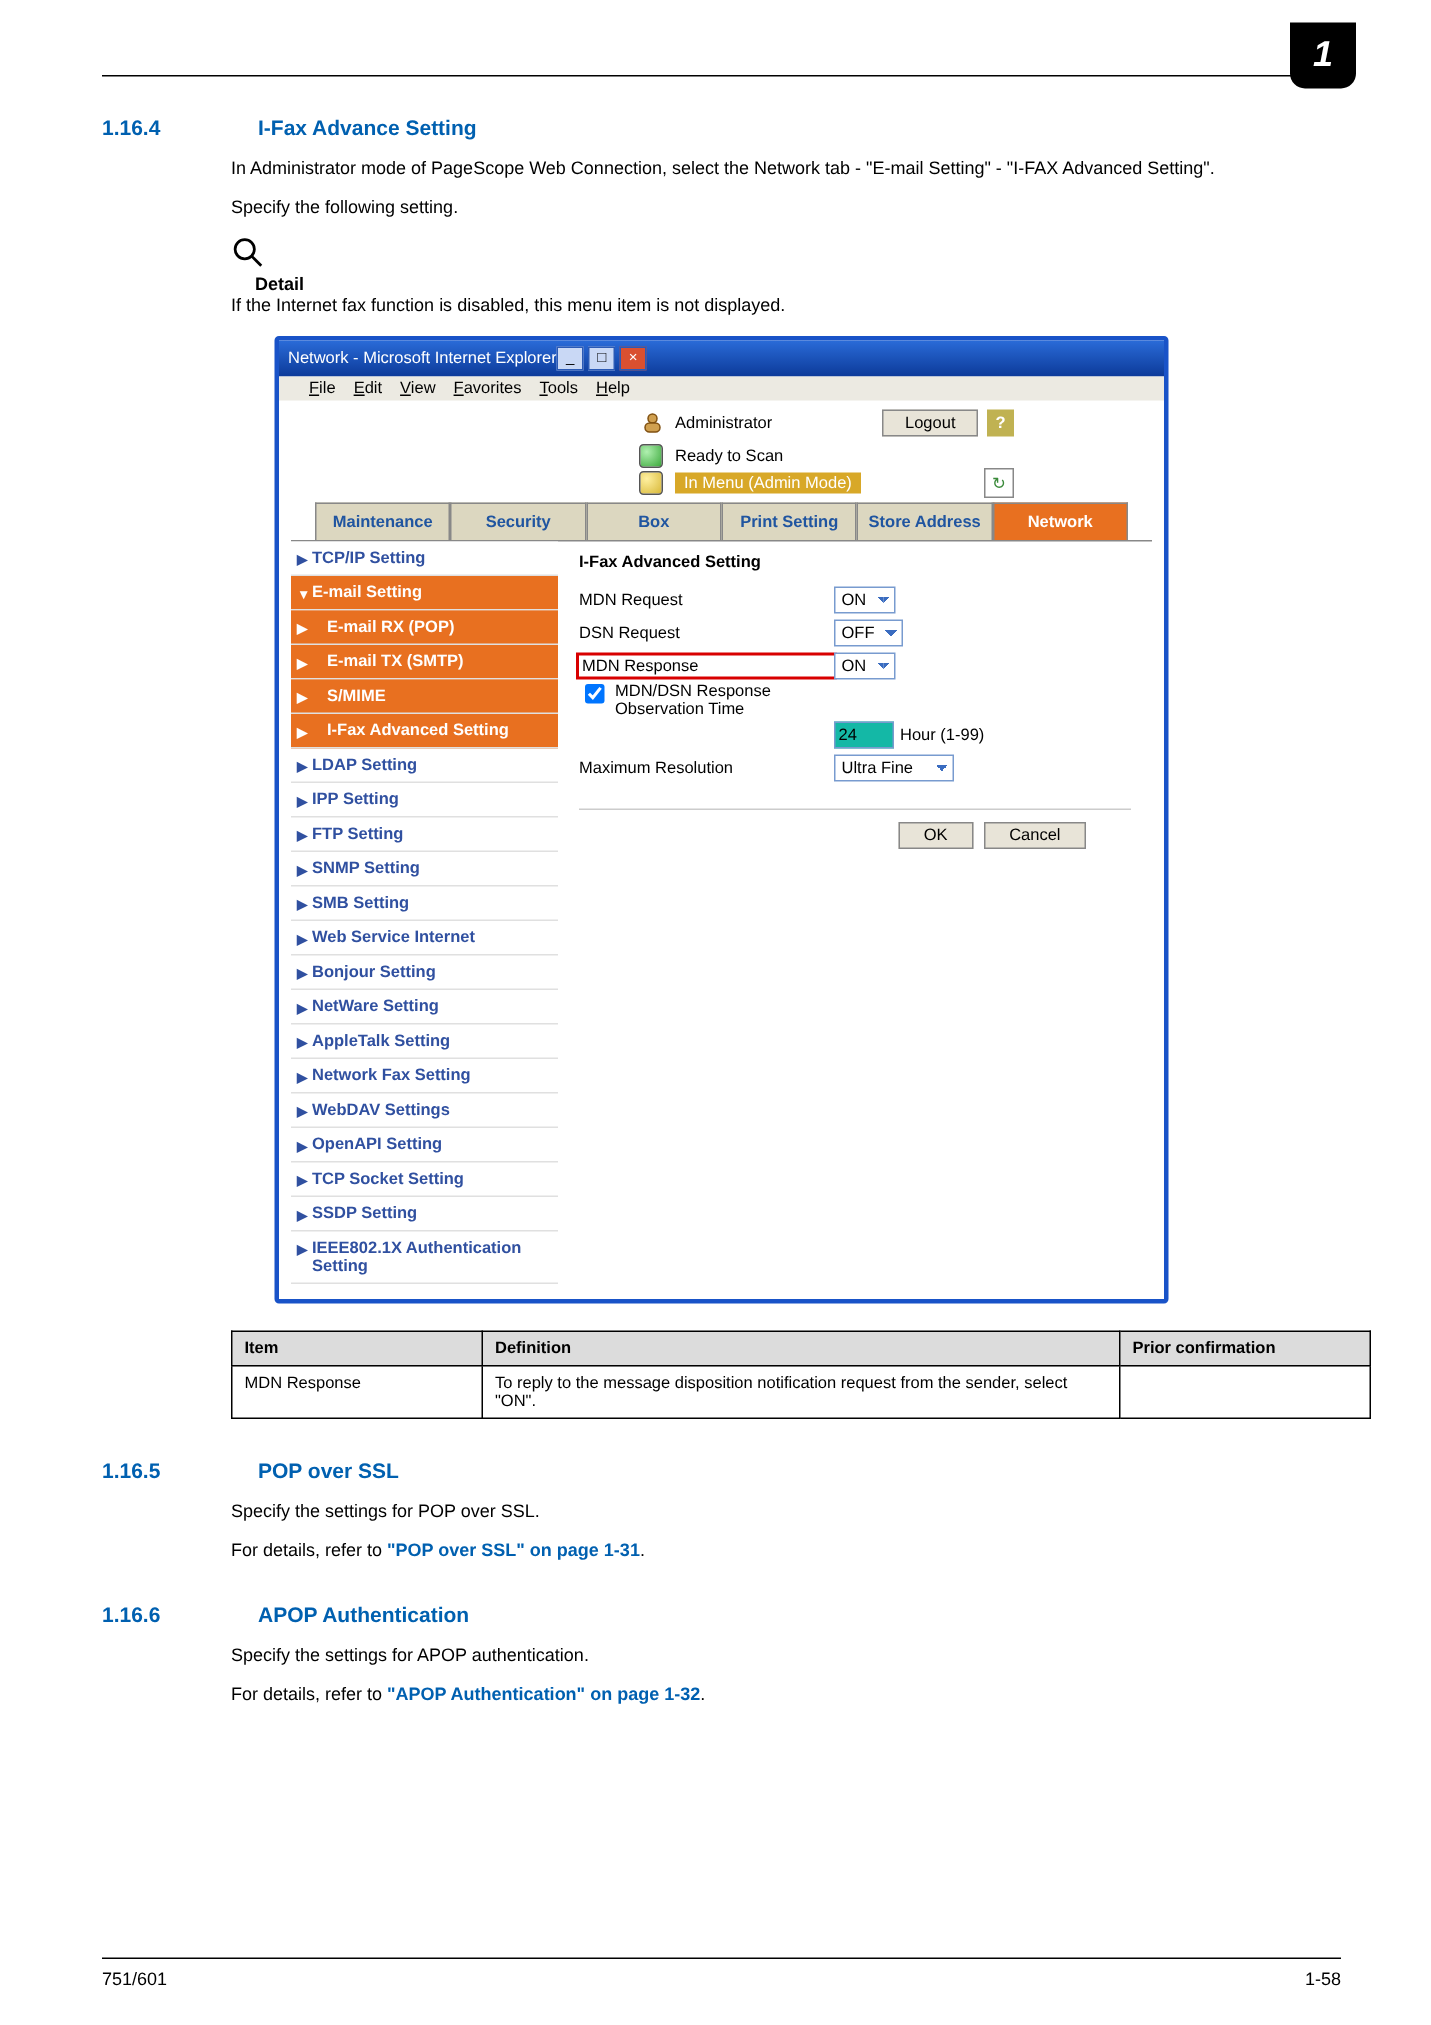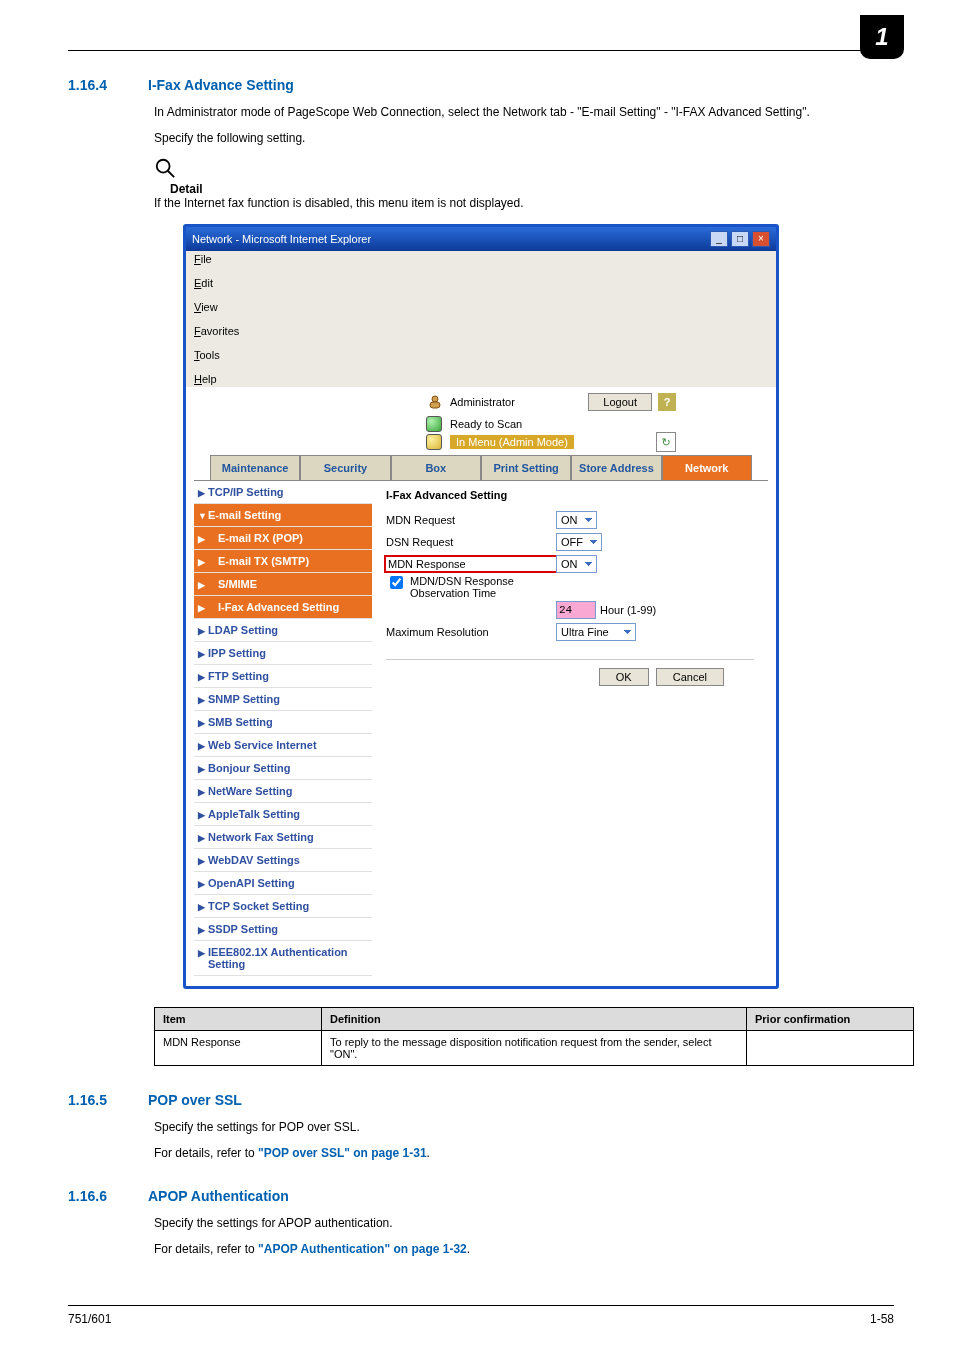--- a/index.html
+++ b/index.html
@@ -36,21 +36,21 @@
     justify-content: center;
     font-size: 24px;
     font-weight: bold;
     font-style: italic;
   }
   .section {
     margin-top: 26px;
   }
   .sec-head {
     display: flex;
-    gap: 24px;
+    gap: 48px;
     font-size: 14px;
     font-weight: bold;
     color: #0060b0;
     margin-bottom: 10px;
   }
   .sec-num { min-width: 56px; }
   .body-text {
     margin-left: 86px;
     font-size: 12px;
     line-height: 1.5;
@@ -75,29 +75,28 @@
     border-radius: 3px;
     background: #fff;
     font-size: 11px;
     color: #000;
   }
   .titlebar {
     background: linear-gradient(#2a6bd8, #0c3a99);
     color: #fff;
     padding: 4px 6px;
     display: flex;
-    justify-content: space-between;
     align-items: center;
     font-size: 11px;
   }
   .titlebar-controls { display:flex; gap:3px; }
   .tb-btn { width:16px; height:14px; background:#c9d8f5; border:1px solid #2b5ab5; color:#000; display:flex; align-items:center; justify-content:center; font-size:10px; line-height:1; }
   .tb-close { background:#d95030; color:#fff; }
   .menubar {
-    background:#eceae2; padding:2px 8px; font-size:11px; display:flex; gap:12px;flex-direction:column;
+    background:#eceae2; padding:2px 20px; font-size:11px; display:flex; gap:12px;
   }
   .menubar span { text-decoration: underline dotted transparent; }
   .menubar span::first-letter { text-decoration: underline; }
   .pscrow {
     display:flex; align-items:center; padding:6px 100px 4px 240px;
     justify-content:space-between;
   }
   .admin-label{ display:flex; align-items:center; gap:6px;}
   .logout-area{ display:flex; gap:6px; align-items:center;}
   .btn-logout{ background:#e8e4d8; border:1px solid #888; padding:2px 14px; font-size:11px;}
@@ -120,21 +119,21 @@
   .nav-group{ background:#e87020; color:#fff;}
   .nav-group .tri{ color:#fff;}
   .nav-sub{ padding-left:24px;}
   .nav-active{ color:#fff;}
   .content{ flex:1; padding:8px 14px;}
   .content h4{ margin:0 0 8px 0; font-size:11px;}
   .field-row{ display:flex; align-items:center; height:22px;}
   .field-label{ width:170px;}
   .sel{ border:1px solid #789bcf; background:#fff; font-size:11px; height:18px; padding:0 18px 0 4px; appearance:none; -webkit-appearance:none; background-image: linear-gradient(45deg, transparent 50%, #3a6cc0 50%), linear-gradient(135deg, #3a6cc0 50%, transparent 50%); background-position: right 7px top 6px, right 3px top 6px; background-size:4px 4px,4px 4px; background-repeat:no-repeat;}
   .hl{ outline:2px solid #d80000;}
-  .txtin{ border:1px solid #789bcf; background:#f9a8d4; font-size:11px; height:16px; width:34px; padding:0 2px;font-family:Liberation Mono, monospace;}
+  .txtin{ border:1px solid #789bcf; background:#14b8a6; font-size:11px; height:16px; width:34px; padding:0 2px;}
   .btn-row{ margin-top:16px; border-top:1px solid #ccc; padding-top:8px; text-align:right; padding-right:30px;}
   .btn{ background:#e8e4d8; border:1px solid #888; padding:2px 16px; font-size:11px; margin-left:4px;}
 
   
   .def-table{ margin:10px 0 0 86px; border-collapse: collapse; width: 760px;}
   .def-table th, .def-table td{ border:1px solid #000; padding:5px 8px; font-size:11px; text-align:left; vertical-align:top;}
   .def-table th{ background:#dcdcdc; font-weight:bold;}
   .def-table th:nth-child(1){ width:150px;}
   .def-table th:nth-child(3){ width:150px;}
 

